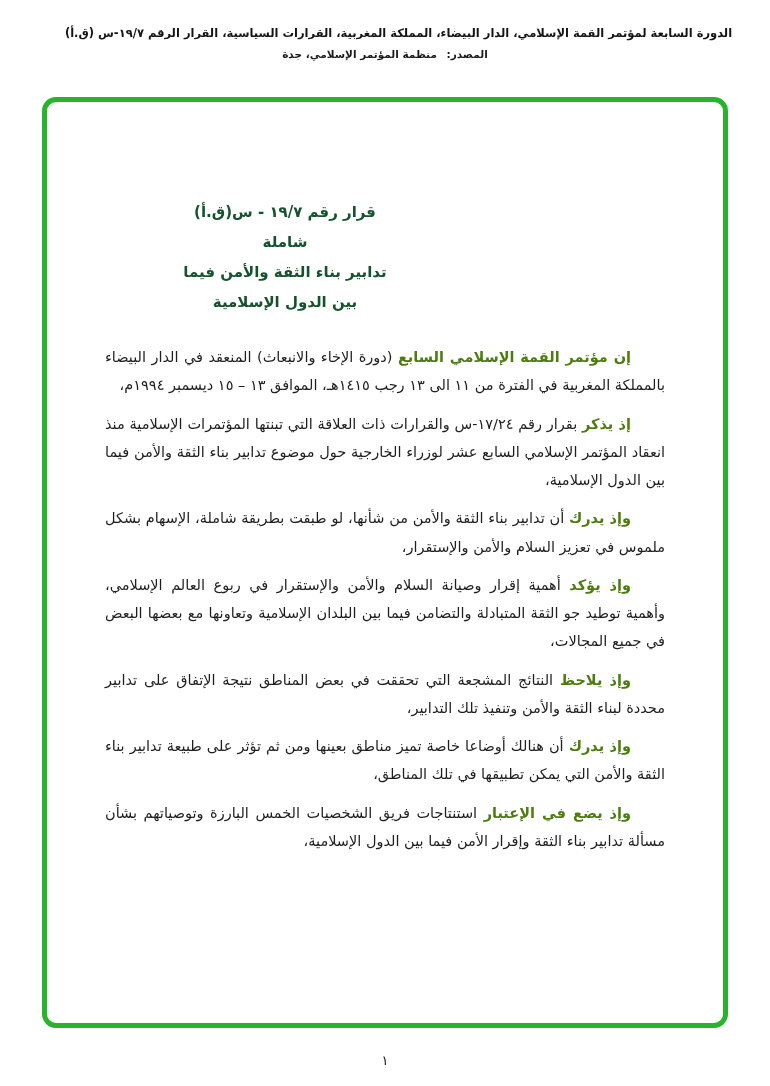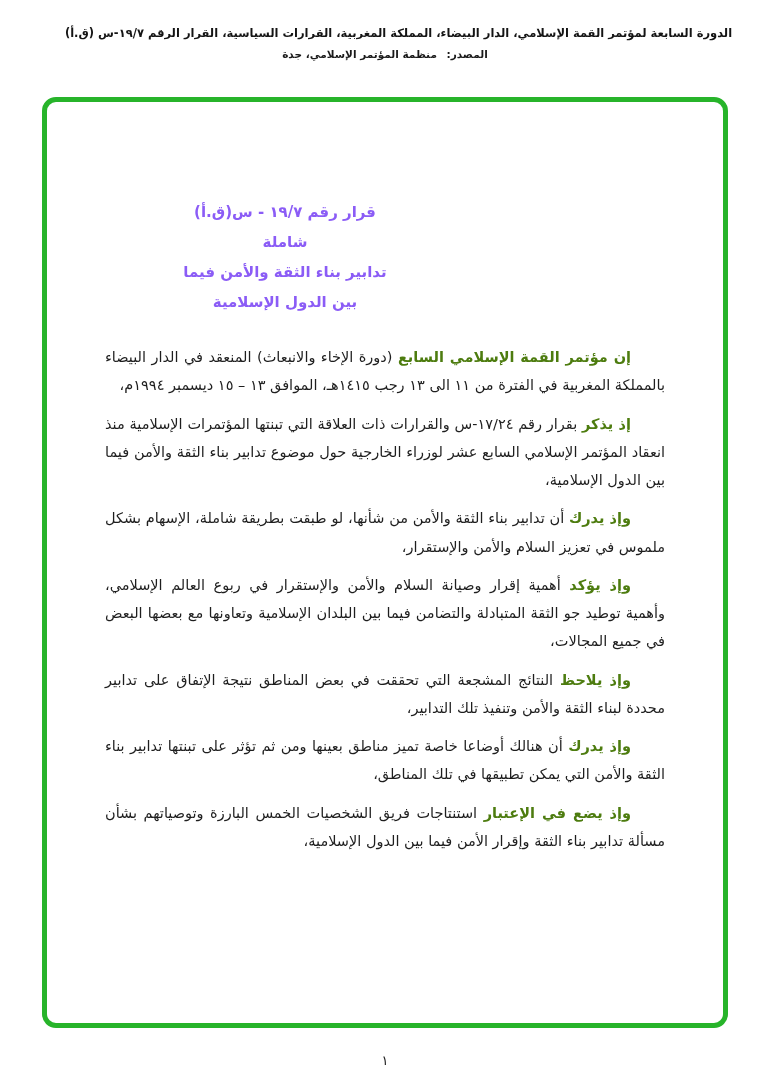--- a/index.html
+++ b/index.html
@@ -35,21 +35,21 @@
     color: #1c1c1c;
   }
 
   .title-block {
     position: relative;
     left: -100px;               
     text-align: center;
     font-weight: bold;
     font-size: 15px;
     line-height: 2.0;
-    color: #8b5cf6;
+    color: #14532d;
   }
   .title-block .tline { white-space: nowrap; }
 
   .paragraphs { margin-top: 26px; }
   .para {
     font-size: 14.5px;
     line-height: 1.95;
     text-align: justify;
     text-indent: 34px;
     margin-bottom: 10px;
@@ -85,21 +85,21 @@
         <div class="tline">تدابير بناء الثقة والأمن فيما</div>
         <div class="tline">بين الدول الإسلامية</div>
       </div>
 
       <div class="paragraphs">
         <p class="para"><span class="lead">إن مؤتمر القمة الإسلامي السابع</span><span> (دورة الإخاء والانبعاث) المنعقد في الدار البيضاء بالمملكة المغربية في الفترة من ١١ الى ١٣ رجب ١٤١٥هـ، الموافق ١٣ – ١٥ ديسمبر ١٩٩٤م،</span></p>
         <p class="para"><span class="lead">إذ يذكر</span><span> بقرار رقم ١٧/٢٤-س والقرارات ذات العلاقة التي تبنتها المؤتمرات الإسلامية منذ انعقاد المؤتمر الإسلامي السابع عشر لوزراء الخارجية حول موضوع تدابير بناء الثقة والأمن فيما بين الدول الإسلامية،</span></p>
         <p class="para"><span class="lead">وإذ يدرك</span><span> أن تدابير بناء الثقة والأمن من شأنها، لو طبقت بطريقة شاملة، الإسهام بشكل ملموس في تعزيز السلام والأمن والإستقرار،</span></p>
         <p class="para"><span class="lead">وإذ يؤكد</span><span> أهمية إقرار وصيانة السلام والأمن والإستقرار في ربوع العالم الإسلامي، وأهمية توطيد جو الثقة المتبادلة والتضامن فيما بين البلدان الإسلامية وتعاونها مع بعضها البعض في جميع المجالات،</span></p>
         <p class="para"><span class="lead">وإذ يلاحظ</span><span> النتائج المشجعة التي تحققت في بعض المناطق نتيجة الإتفاق على تدابير محددة لبناء الثقة والأمن وتنفيذ تلك التدابير،</span></p>
-        <p class="para"><span class="lead">وإذ يدرك</span><span> أن هنالك أوضاعا خاصة تميز مناطق بعينها ومن ثم تؤثر على تبنتها تدابير بناء الثقة والأمن التي يمكن تطبيقها في تلك المناطق،</span></p>
+        <p class="para"><span class="lead">وإذ يدرك</span><span> أن هنالك أوضاعا خاصة تميز مناطق بعينها ومن ثم تؤثر على طبيعة تدابير بناء الثقة والأمن التي يمكن تطبيقها في تلك المناطق،</span></p>
         <p class="para"><span class="lead">وإذ يضع في الإعتبار</span><span> استنتاجات فريق الشخصيات الخمس البارزة وتوصياتهم بشأن مسألة تدابير بناء الثقة وإقرار الأمن فيما بين الدول الإسلامية،</span></p>
       </div>
 
     </div>
   </div>
 
   <div class="page-footer">١</div>
 
 </div>
 

